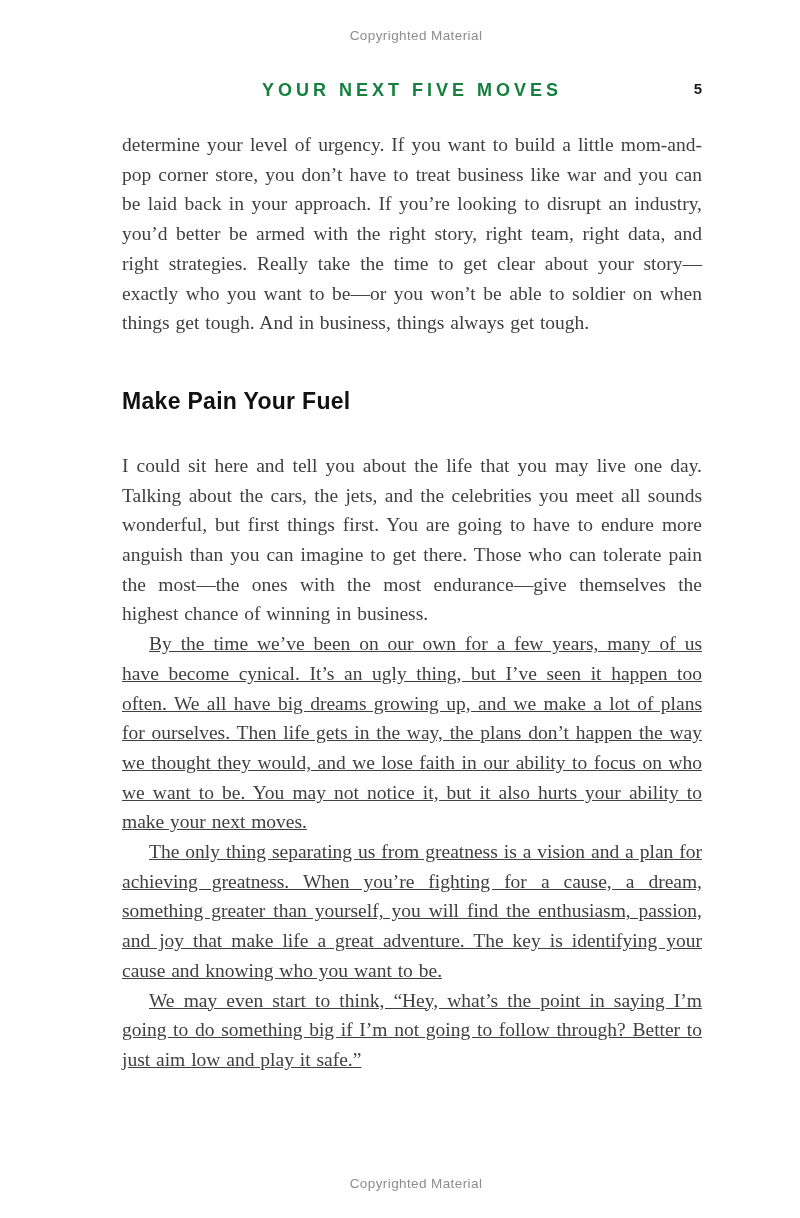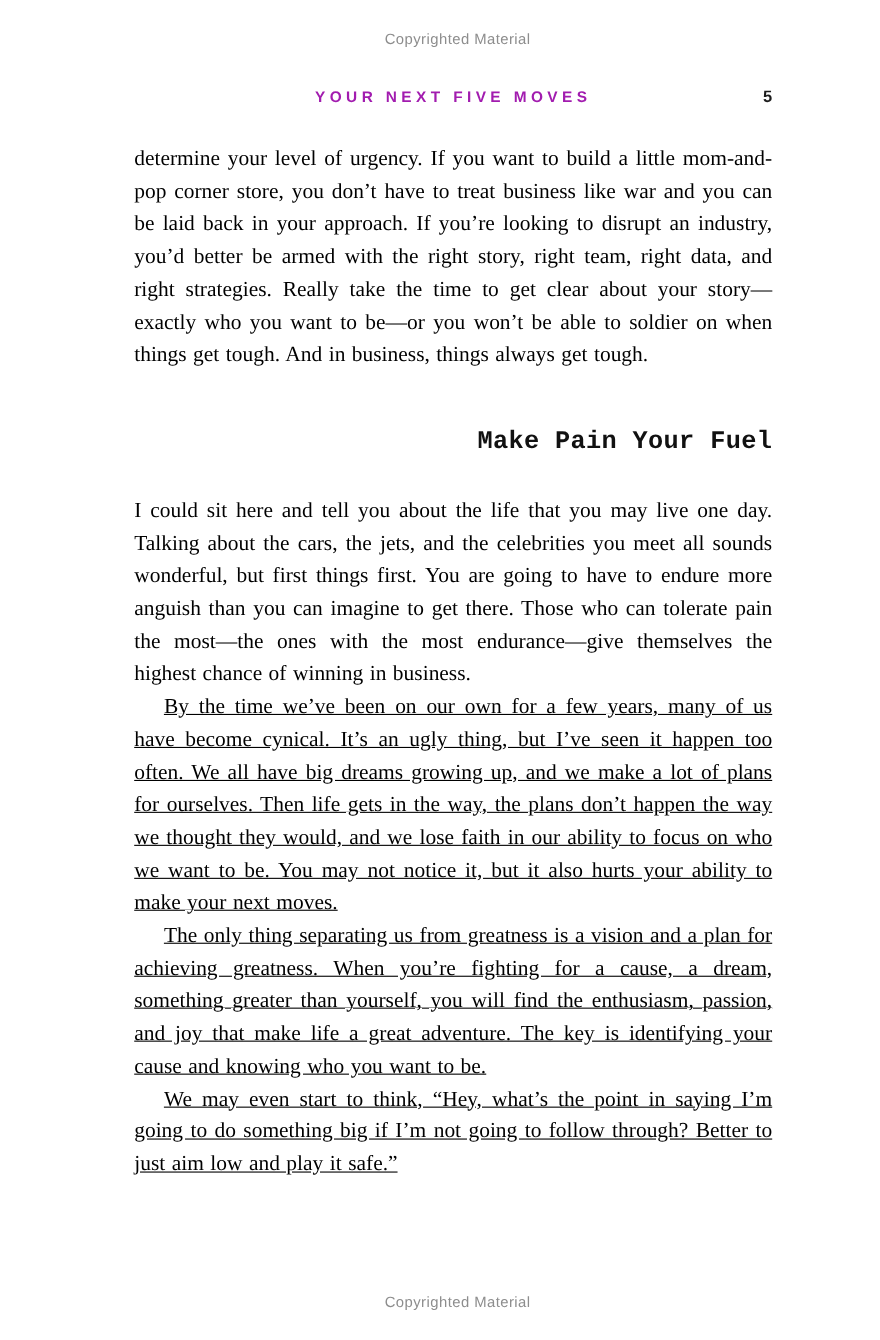--- a/index.html
+++ b/index.html
@@ -36,23 +36,23 @@
     width: 580px;
     height: 20px;
   }
 
   .running-head-title {
     display: block;
     width: 100%;
     text-align: center;
     font-family: "Liberation Sans", sans-serif;
     font-weight: 700;
-    font-size: 14px;
+    font-size: 18px;
     letter-spacing: 4px;
-    color: #a21caf;
+    color: #15803d;
   }
 
   .page-number {
     position: absolute;
     right: 0;
     top: 0;
     font-family: "Liberation Sans", sans-serif;
     font-weight: 700;
     font-size: 15px;
     color: #1c1c1c;
@@ -62,35 +62,35 @@
     position: absolute;
     top: 130px;
     left: 122px;
     width: 580px;
   }
 
   .para {
     font-size: 19.5px;
     line-height: 29.7px;
     text-align: justify;
-    color: #000000;
+    color: #404040;
     word-spacing: 1px;
   }
 
   .para.indent {
     text-indent: 27px;
     text-decoration: underline;
   }
 
   .section-heading {
-    font-family: Liberation Mono, monospace;
+    font-family: Liberation Sans, sans-serif;
     font-weight: 700;
     font-size: 23px;
     letter-spacing: 0.3px;
-    text-align: right;
+    text-align: left;
     color: #111111;
     margin-top: 50px;
     margin-bottom: 36px;
   }
 </style>
 </head>
 <body>
 
 <div class="copyright-notice top">Copyrighted Material</div>
 

